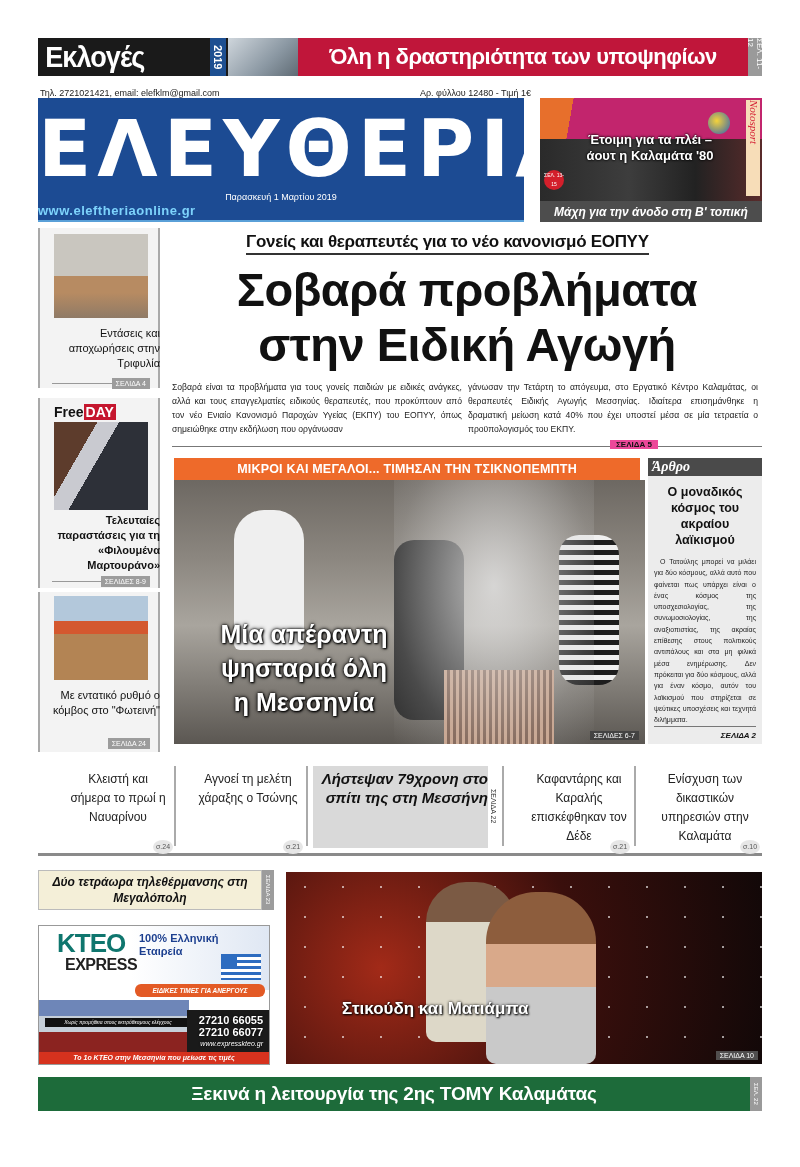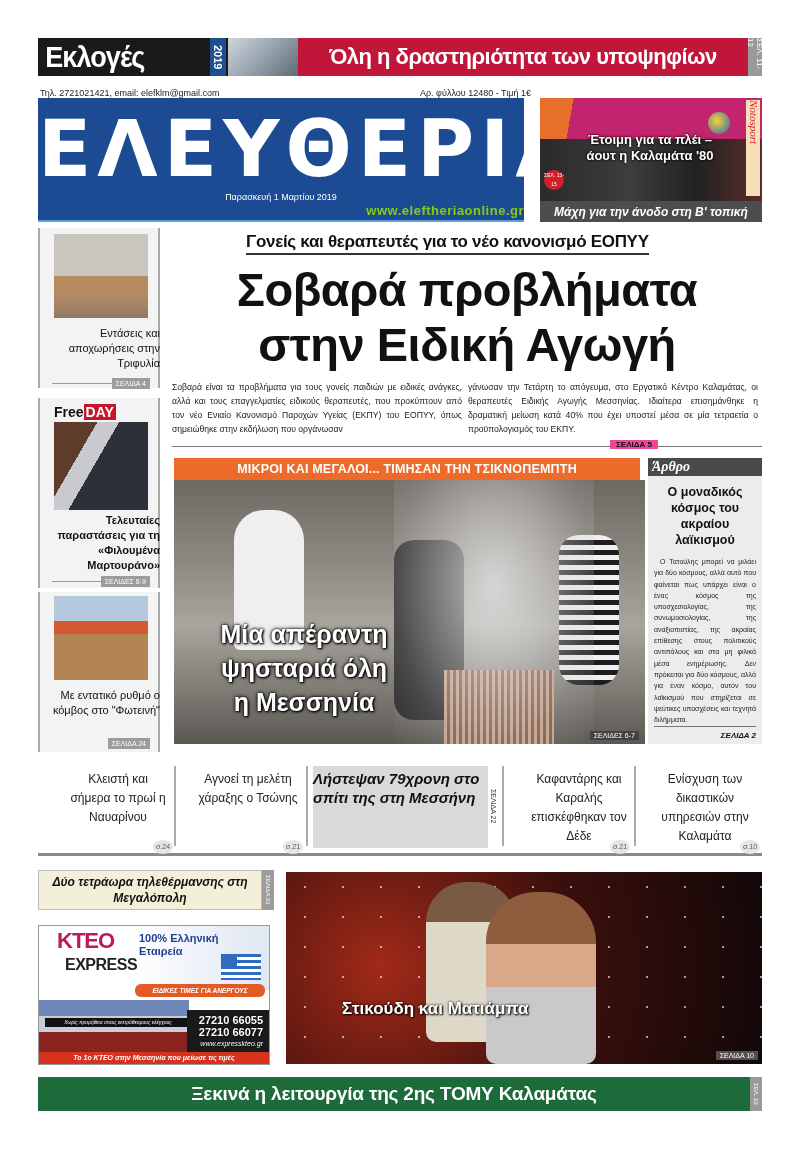--- a/index.html
+++ b/index.html
@@ -11,21 +11,21 @@
 .elex .yr{position:absolute;left:172px;top:0;width:16px;height:38px;background:#1d4f91;color:#fff;font-size:11px;font-weight:bold;writing-mode:vertical-rl;display:flex;align-items:center;justify-content:center}
 .elex .img{position:absolute;left:190px;top:0;width:70px;height:38px;background:linear-gradient(135deg,#cfd6dc,#8b98a3 60%,#5f6b74)}
 .elexred{left:298px;top:38px;width:450px;height:38px;background:#c0163a;color:#fff;font-weight:bold;font-size:22px;display:flex;align-items:center;justify-content:center;letter-spacing:-.5px}
 .elexpg{left:748px;top:38px;width:14px;height:38px;background:#9a9a9a;color:#fff;font-size:8px;writing-mode:vertical-rl;display:flex;align-items:center;justify-content:center}
 .contact{left:40px;top:88px;font-size:9px;color:#222}
 .issue{left:420px;top:88px;font-size:9px;color:#222}
 
 .mast{left:38px;top:98px;width:486px;height:124px;background:#1c4b93;border-bottom:2px solid #5aa0d8}
 .mast .logo{position:absolute;left:0;right:0;top:6px;text-align:center;color:#fff;font-weight:bold;font-size:78px;letter-spacing:6px;font-family:"DejaVu Sans",sans-serif}
 .mast .date{position:absolute;left:0;right:0;top:94px;text-align:center;color:#fff;font-size:9px}
-.mast .url{position:absolute;left:0;right:0;top:105px;text-align:right;color:#84cc16;font-size:13px;font-weight:bold;letter-spacing:.5px}
+.mast .url{position:absolute;left:0;right:0;top:105px;text-align:left;color:#7dd3fc;font-size:13px;font-weight:bold;letter-spacing:.5px}
 
 .volley{left:540px;top:98px;width:222px;height:103px;background:linear-gradient(100deg,#e76f2c 0 14%,#c2256d 14% 100%);overflow:hidden}
 .volley .ppl{position:absolute;left:0;bottom:0;width:100%;height:60%;background:linear-gradient(90deg,#2a2a2a,#3d3d3d 40%,#222 70%,#5a2b2b)}
 .volley .ball{position:absolute;left:168px;top:14px;width:22px;height:22px;border-radius:50%;background:radial-gradient(circle at 40% 40%,#f5d33a,#2c5fb3)}
 .volley .t{position:absolute;left:40px;top:34px;width:140px;text-align:center;color:#fff;font-size:13px;font-weight:bold;line-height:16px;text-shadow:0 0 3px #000,0 0 2px #000}
 .volley .sel{position:absolute;left:4px;top:72px;width:20px;height:20px;border-radius:50%;background:#d31f2b;color:#fff;font-size:5px;text-align:center;line-height:9px;padding-top:1px}
 .volley .brand{position:absolute;right:2px;top:2px;width:14px;height:96px;color:#d41f34;font-size:11px;font-style:italic;writing-mode:vertical-rl;font-family:"Liberation Serif",serif;background:#f7ddb8}
 .volleycap{left:540px;top:201px;width:222px;height:21px;background:#4d4d4d;color:#fff;font-style:italic;font-weight:bold;font-size:12px;display:flex;align-items:center;justify-content:center}
 
 .lcol{left:38px;width:122px;border-left:2px solid #a9a9a9;border-right:2px solid #a9a9a9;background:#f3f3f3}
@@ -57,28 +57,28 @@
 .art .tag{height:18px;background:#4a4a4a;color:#fff;font-style:italic;font-weight:bold;font-size:14px;padding-left:4px;line-height:18px;font-family:"Liberation Serif",serif}
 .art .tt{padding:8px 4px 0;text-align:center;font-size:12.5px;font-weight:bold;line-height:16px}
 .art .tx{padding:8px 6px 0;font-size:7px;line-height:11.3px;text-align:justify;text-indent:6px;color:#222}
 .art .ln{position:absolute;left:6px;right:6px;top:268px;height:1px;background:#777}
 .art .pg{position:absolute;right:6px;top:273px;font-size:8px;font-weight:bold;font-style:italic}
 
 .row{left:38px;top:766px;width:724px;height:90px;border-bottom:3px solid #8a8a8a}
 .brief{position:absolute;top:4px;text-align:center;font-size:12px;line-height:19px;color:#222}
 .bsep{position:absolute;top:0;width:2px;height:80px;background:#aaa}
 .bpg{position:absolute;top:74px;font-size:7px;color:#555;background:#e6e6e6;border-radius:50%;width:20px;height:14px;line-height:14px;text-align:center}
-.robbery{position:absolute;left:275px;top:0;width:175px;height:82px;background:#d9d9d9;text-align:left;font-style:italic;font-weight:bold;font-size:15px;line-height:19px;padding-top:3px}
+.robbery{position:absolute;left:275px;top:0;width:175px;height:82px;background:#d9d9d9;text-align:right;font-style:italic;font-weight:bold;font-size:15px;line-height:19px;padding-top:3px}
 .robpg{position:absolute;left:450px;top:4px;width:10px;height:72px;font-size:7px;writing-mode:vertical-rl;display:flex;align-items:center;justify-content:center;color:#333}
 
 .heat{left:38px;top:870px;width:224px;height:40px;background:#f4efd8;border:1px solid #bbb;text-align:center;font-style:italic;font-weight:bold;font-size:12px;line-height:16px;padding-top:3px}
 .heatpg{left:262px;top:870px;width:12px;height:40px;background:#9c9c9c;color:#fff;font-size:6px;writing-mode:vertical-rl;display:flex;align-items:center;justify-content:center}
 .ad{left:38px;top:925px;width:232px;height:140px;background:#fff;border:1px solid #999;overflow:hidden}
 .ad .top{position:absolute;left:0;top:0;width:100%;height:64px;background:linear-gradient(90deg,#fff 0 40%,#dfe7f3 100%)}
-.ad .k{position:absolute;left:18px;top:2px;color:#be185d;font-weight:bold;font-size:22px;letter-spacing:-1px}
+.ad .k{position:absolute;left:18px;top:2px;color:#0f766e;font-weight:bold;font-size:26px;letter-spacing:-1px}
 .ad .ex{position:absolute;left:26px;top:30px;color:#222;font-size:16px;font-weight:bold;letter-spacing:-.5px}
 .ad .gr{position:absolute;left:100px;top:6px;color:#1c3f8f;font-weight:bold;font-size:11px;line-height:13px}
 .ad .flag{position:absolute;left:182px;top:28px;width:40px;height:26px;background:repeating-linear-gradient(180deg,#2d6cc0 0 3px,#fff 3px 6px)}
 .ad .flag:before{content:"";position:absolute;left:0;top:0;width:16px;height:14px;background:#2d6cc0}
 .ad .spec{position:absolute;left:96px;top:58px;width:130px;height:13px;background:#e35a25;border-radius:6px;color:#fff;font-size:6.5px;font-style:italic;text-align:center;line-height:13px;font-weight:bold}
 .ad .bld{position:absolute;left:0;top:74px;width:150px;height:54px;background:linear-gradient(180deg,#6e86b8 0 30%,#c6cfd9 30% 60%,#8b2320 60% 100%)}
 .ad .note{position:absolute;left:6px;top:92px;width:146px;height:9px;background:#111;color:#fff;font-size:5px;line-height:9px;text-align:center;font-style:italic}
 .ad .ph{position:absolute;right:6px;top:88px;color:#fff;font-weight:bold;font-size:11px;line-height:12px;text-align:right;text-shadow:0 0 2px #000}
 .ad .bphbg{position:absolute;right:0;top:84px;width:82px;height:44px;background:#1a1a1a}
 .ad .web{font-size:7px;font-style:italic;font-weight:normal}

